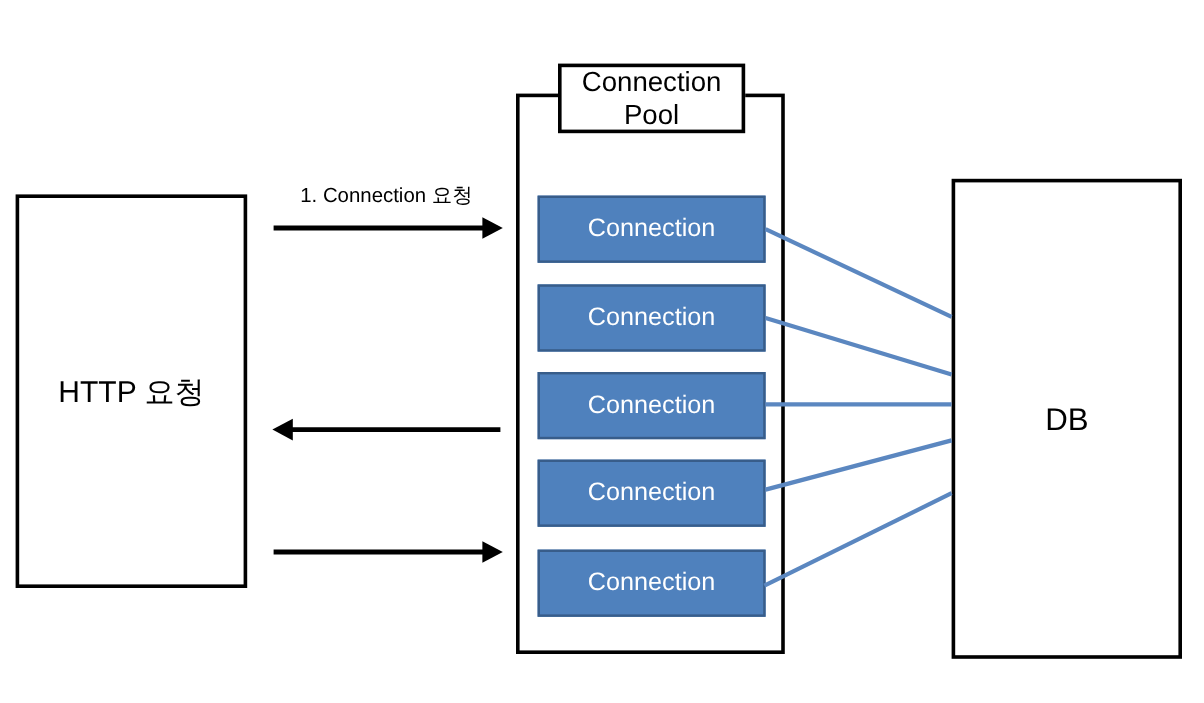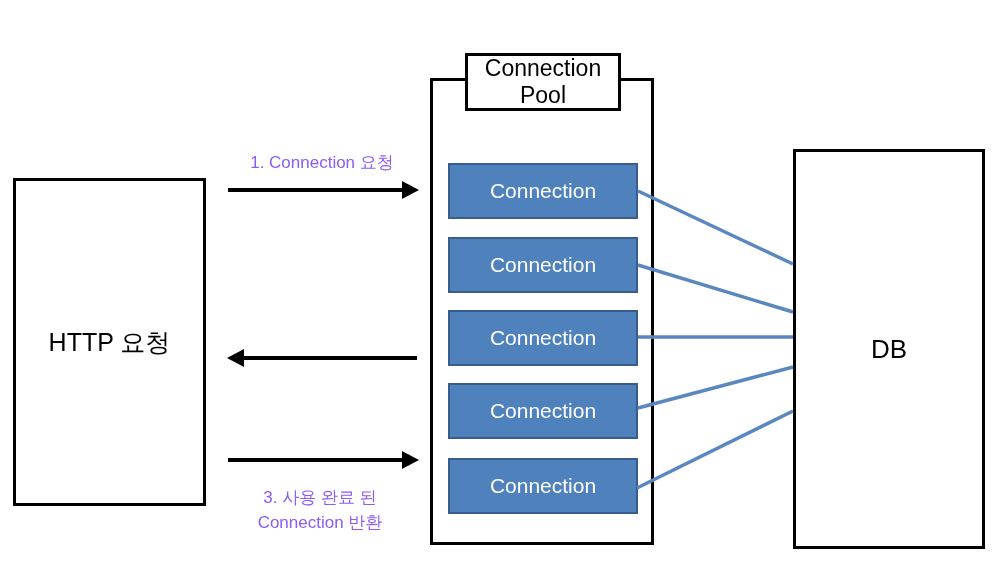--- a/index.html
+++ b/index.html
@@ -31,21 +31,20 @@
     display: flex;
     align-items: center;
     justify-content: center;
     color: #000000;
   }
   .http-box {
     left: 13px; top: 162px;
     width: 193px; height: 328px;
     font-size: 25px;
     z-index: 2;
-    margin-top: 16px;
   }
   .pool-box {
     left: 430px; top: 78px;
     width: 224px; height: 467px;
     z-index: 1;
   }
   .pool-title {
     left: 465px; top: 53px;
     width: 156px; height: 58px;
     font-size: 23px;
@@ -78,21 +77,21 @@
   .conn-2 { top: 237px; }
   .conn-3 { top: 310px; }
   .conn-4 { top: 383px; }
   .conn-5 { top: 458px; }
   .arrow-label {
     position: absolute;
     width: 230px;
     text-align: center;
     font-size: 17px;
     line-height: 25px;
-    color: #8b5cf6;
+    color: #000000;
     white-space: pre-line;
     z-index: 4;
   }
   .label-1 { left: 207px; top: 150px; }
   .label-2 { left: 207px; top: 263px; }
   .label-3 { left: 205px; top: 485px; }
 </style>
 </head>
 <body>
 
@@ -143,16 +142,14 @@
   </div>
   <div class="conn-box conn-5">
     <span>Connection</span>
   </div>
 
   <div class="box db-box">
     <span>DB</span>
   </div>
 
   <div class="arrow-label label-1">1. Connection 요청</div>
-  <div class="arrow-label label-3">3. 사용 완료 된
-Connection 반환</div>
 
 </div>
 
 </body></html>

